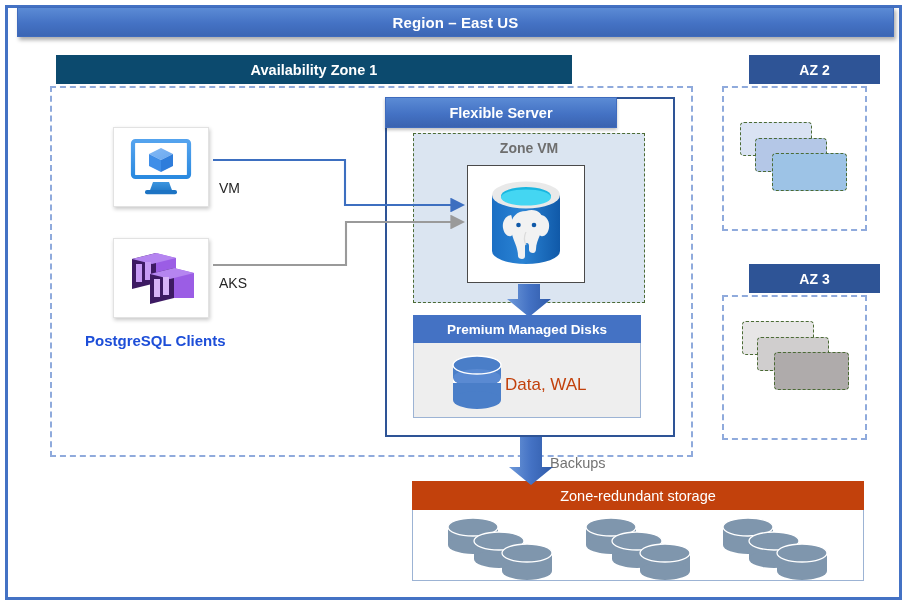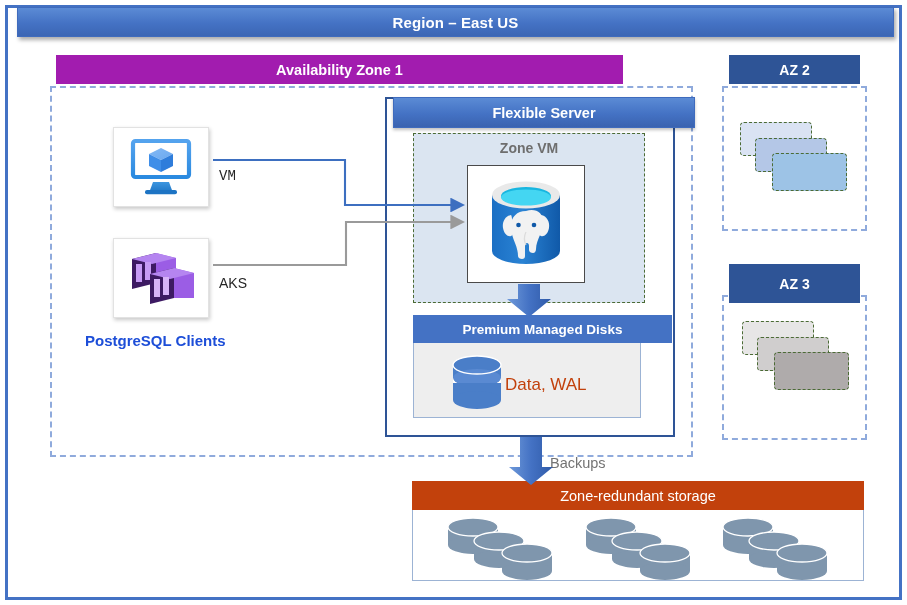--- a/index.html
+++ b/index.html
@@ -32,69 +32,69 @@
   }
 
   
   .az1-box{
     position:absolute;left:50px;top:86px;width:643px;height:371px;
     border:2px dashed #8faadc;
     box-sizing:border-box;
     background:#ffffff;
   }
   .az1-header{
-    position:absolute;left:56px;top:55px;width:567px;height:29px;
-    background:#a21caf;
+    position:absolute;left:56px;top:55px;width:516px;height:29px;
+    background:#0c4a6e;
     color:#ffffff;font-size:14.5px;font-weight:bold;
     display:flex;align-items:center;justify-content:center;
     box-sizing:border-box;
   }
 
   
   .az-small-box{
     position:absolute;
     border:2px dashed #8faadc;
     box-sizing:border-box;
     background:#ffffff;
   }
   .az-small-header{
     position:absolute;
     background:#2e5496;
     color:#ffffff;font-size:14px;font-weight:bold;
     display:flex;align-items:center;justify-content:center;
     box-sizing:border-box;
+    margin-left:20px;
   }
   #az2-box{left:722px;top:86px;width:145px;height:145px;}
   #az2-header{left:729px;top:55px;width:131px;height:29px;}
   #az3-box{left:722px;top:295px;width:145px;height:145px;}
-  #az3-header{left:729px;top:264px;width:131px;height:39px;}
+  #az3-header{left:729px;top:264px;width:131px;height:29px;}
 
   .stack-card{
     position:absolute;
     border:1.6px dashed #4b6b35;
     border-radius:4px;
     box-sizing:border-box;
   }
 
   
   .fs-box{
     position:absolute;left:385px;top:97px;width:290px;height:340px;
     border:2px solid #2e5496;
     box-sizing:border-box;
     background:#ffffff;
   }
   .fs-header{
-    position:absolute;left:385px;top:97px;width:302px;height:31px;
+    position:absolute;left:385px;top:97px;width:232px;height:31px;
     background:linear-gradient(to bottom,#5b8bd5 0%,#4472c4 55%,#3a63b0 100%);
     border:1px solid #3f6bbd;
     box-sizing:border-box;
     color:#ffffff;font-size:14.5px;font-weight:bold;
     display:flex;align-items:center;justify-content:center;
     box-shadow:0 2px 3px rgba(0,0,0,.25);
-    margin-left:8px;
   }
 
   
   .linuxvm-box{
     position:absolute;left:413px;top:133px;width:232px;height:170px;
     background:#dbe5f1;
     border:1.7px dashed #4b6b35;
     box-sizing:border-box;
   }
   .linuxvm-label{
@@ -109,21 +109,21 @@
   }
 
   
   .pmd-box{
     position:absolute;left:413px;top:315px;width:228px;height:103px;
     border:1.3px solid #9cb3d4;
     background:#eeeeee;
     box-sizing:border-box;
   }
   .pmd-header{
-    position:absolute;left:413px;top:315px;width:259px;height:28px;
+    position:absolute;left:413px;top:315px;width:228px;height:28px;
     background:#4472c4;
     color:#ffffff;font-size:13.5px;font-weight:bold;
     display:flex;align-items:center;justify-content:center;
     box-sizing:border-box;
   }
   .pmd-label{
     position:absolute;left:505px;top:375px;
     color:#c2410c;font-size:17px;
   }
 
@@ -149,21 +149,21 @@
     box-shadow:1px 2px 4px rgba(0,0,0,.22);
     box-sizing:border-box;
     display:flex;align-items:center;justify-content:center;
   }
   #vm-tile{left:113px;top:127px;}
   #aks-tile{left:113px;top:238px;}
 
   .client-caption{
     position:absolute;color:#262626;font-size:14px;
   }
-  #vm-caption{left:219px;top:168px;font-family:Liberation Mono, monospace;}
+  #vm-caption{left:219px;top:180px;}
   #aks-caption{left:219px;top:275px;}
 
   .clients-title{
     position:absolute;left:85px;top:332px;
     color:#1d4ed8;font-size:15px;font-weight:bold;
   }
 
   .backups-label{
     position:absolute;left:550px;top:455px;
     color:#737373;font-size:14.5px;

